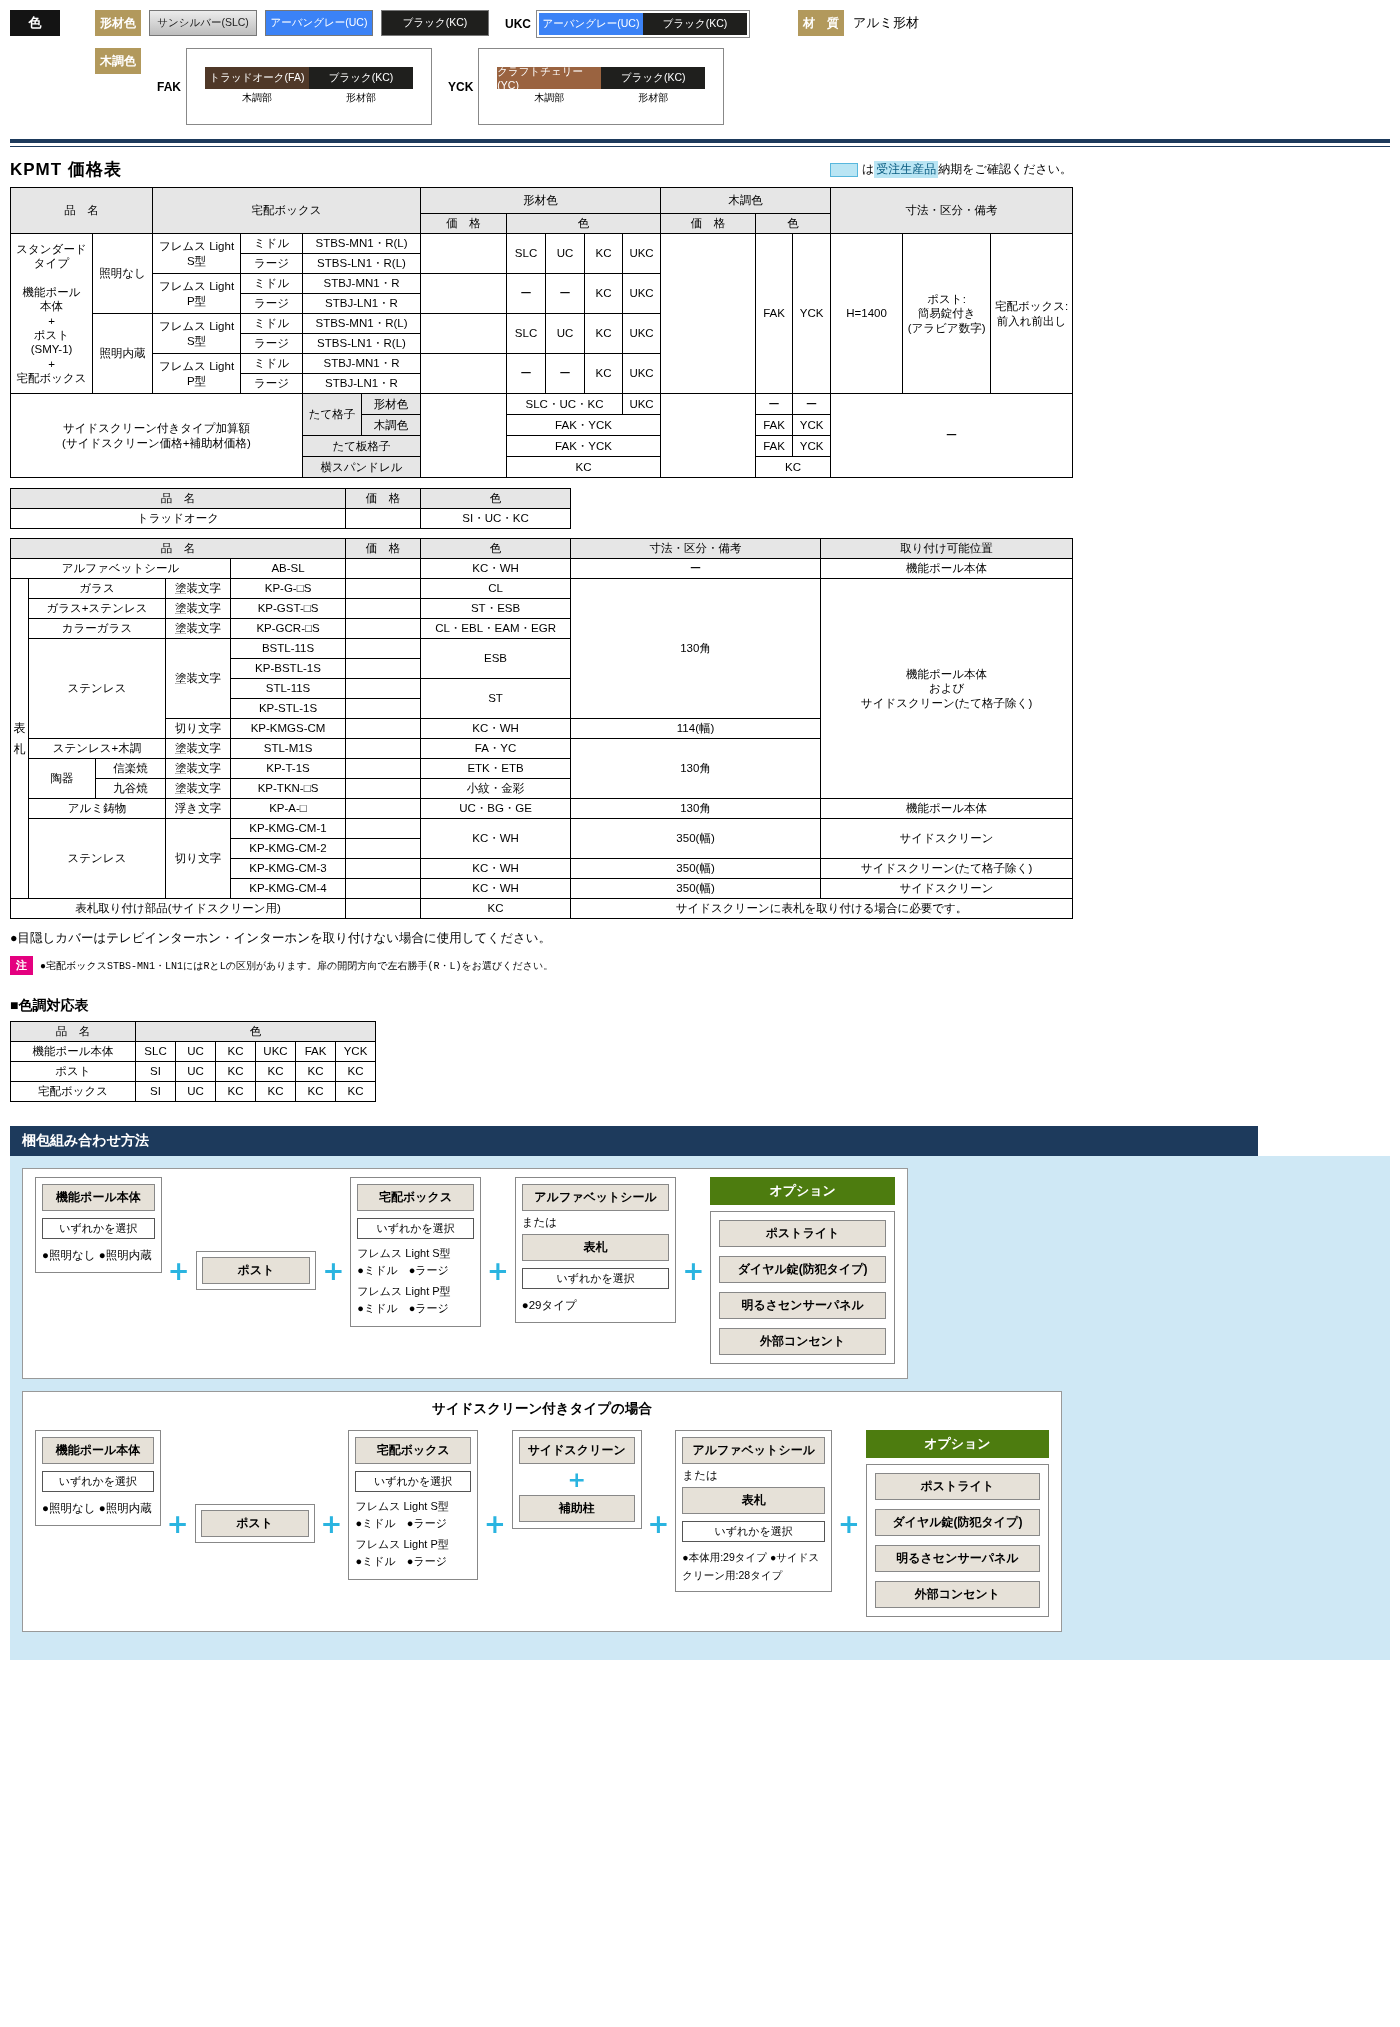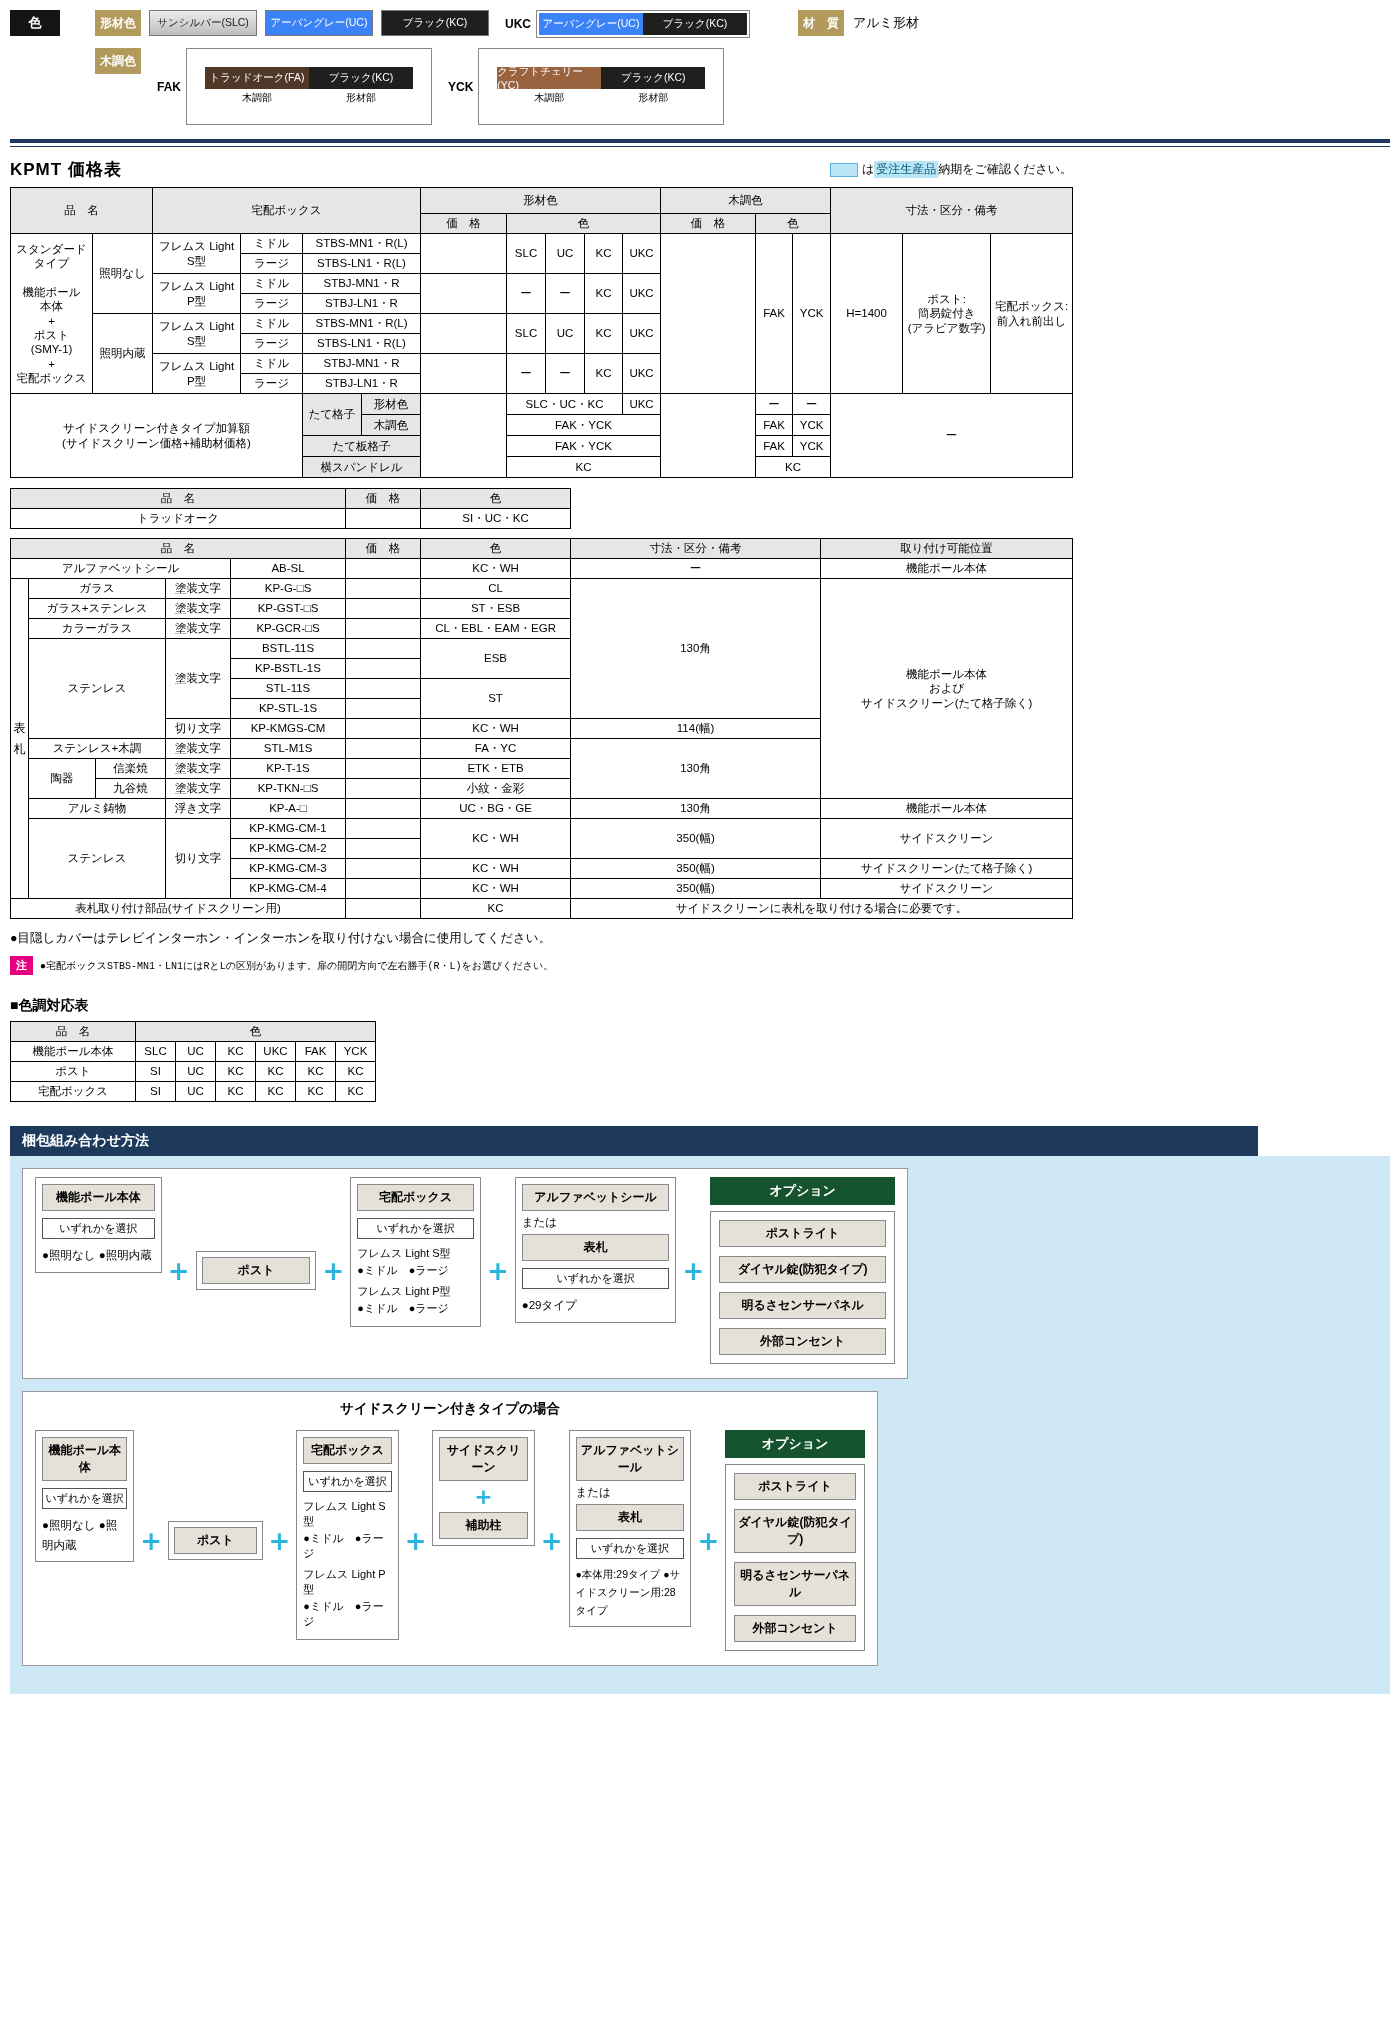--- a/index.html
+++ b/index.html
@@ -60,40 +60,40 @@
   .chu { background:#e4007f; color:#fff; font-size:11px; font-weight:bold; padding:2px 6px; margin-right:7px; }
   .note2 { font-size:10px;font-family:Liberation Mono, monospace; }
   .tone-title { margin-top:22px; font-size:14px; font-weight:bold; }
 
   
   .packing { margin-top:24px; }
   .packing-header { width:1248px; margin-left:10px; background:#1d3a5c; color:#fff;
                     font-size:14px; font-weight:bold; padding:6px 12px; }
   .packing-body { width:1380px; margin-left:10px; background:#cfe8f5; padding:12px 0 16px 0; }
   .flow-box { background:#fff; border:1px solid #999; margin:0 0 12px 12px; padding:8px 12px 14px 12px; }
-  .flow-standard { width:886px; } .flow-side { width:856px; }
+  .flow-standard { width:886px; } .flow-side { width:1040px; }
   .flow-title { text-align:center; font-weight:bold; font-size:13.5px; margin-bottom:12px; }
   .flow-row { display:flex; align-items:flex-start; }
   .panel { border:1px solid #888; background:#fff; padding:6px; }
   .p-pole { width:130px; } .p-box { width:134px; } .p-seal { width:166px; }
   .p-seal2 { width:162px; } .p-screen { width:134px; }
   .bar { border:1px solid #888; background:#e6e1d8; text-align:center; font-weight:bold;
          font-size:12px; padding:4px 2px; }
   .select { border:1px solid #555; background:#fff; text-align:center; font-size:11px;
             padding:2px 1px; margin:7px 0; }
   .opts { font-size:11.5px; line-height:1.7; }
   .opts-sm { font-size:10.5px; line-height:1.7; margin-top:4px; }
   .box-type { font-size:11px; margin-top:6px; text-align:left; }
   .box-opts { font-size:11px; margin:2px 0 4px; text-align:left; }
   .post-wrap { align-self:center; border:1px solid #888; background:#fff; padding:5px; width:124px; }
   .plus { align-self:center; color:#2ab4e0; font-size:26px; font-weight:bold; margin:0 6px;
           font-family:"DejaVu Sans",sans-serif; }
   .seal-or { font-size:11.5px; margin:4px 0; }
   .option-col { width:190px; }
-  .option-head { background:#14532d; color:#fff; text-align:center; font-weight:bold;
+  .option-head { background:#4d7c0f; color:#fff; text-align:center; font-weight:bold;
                  font-size:13px; padding:5px 0; }
   .option-panel { border:1px solid #888; background:#fff; padding:8px; margin-top:6px;
                   display:flex; flex-direction:column; gap:9px; }
   .screen-plus { text-align:center; color:#2ab4e0; font-size:22px; font-weight:bold; margin:3px 0;
                  font-family:"DejaVu Sans",sans-serif; }
 </style>
 </head>
 <body>
 
 <div class="content">

